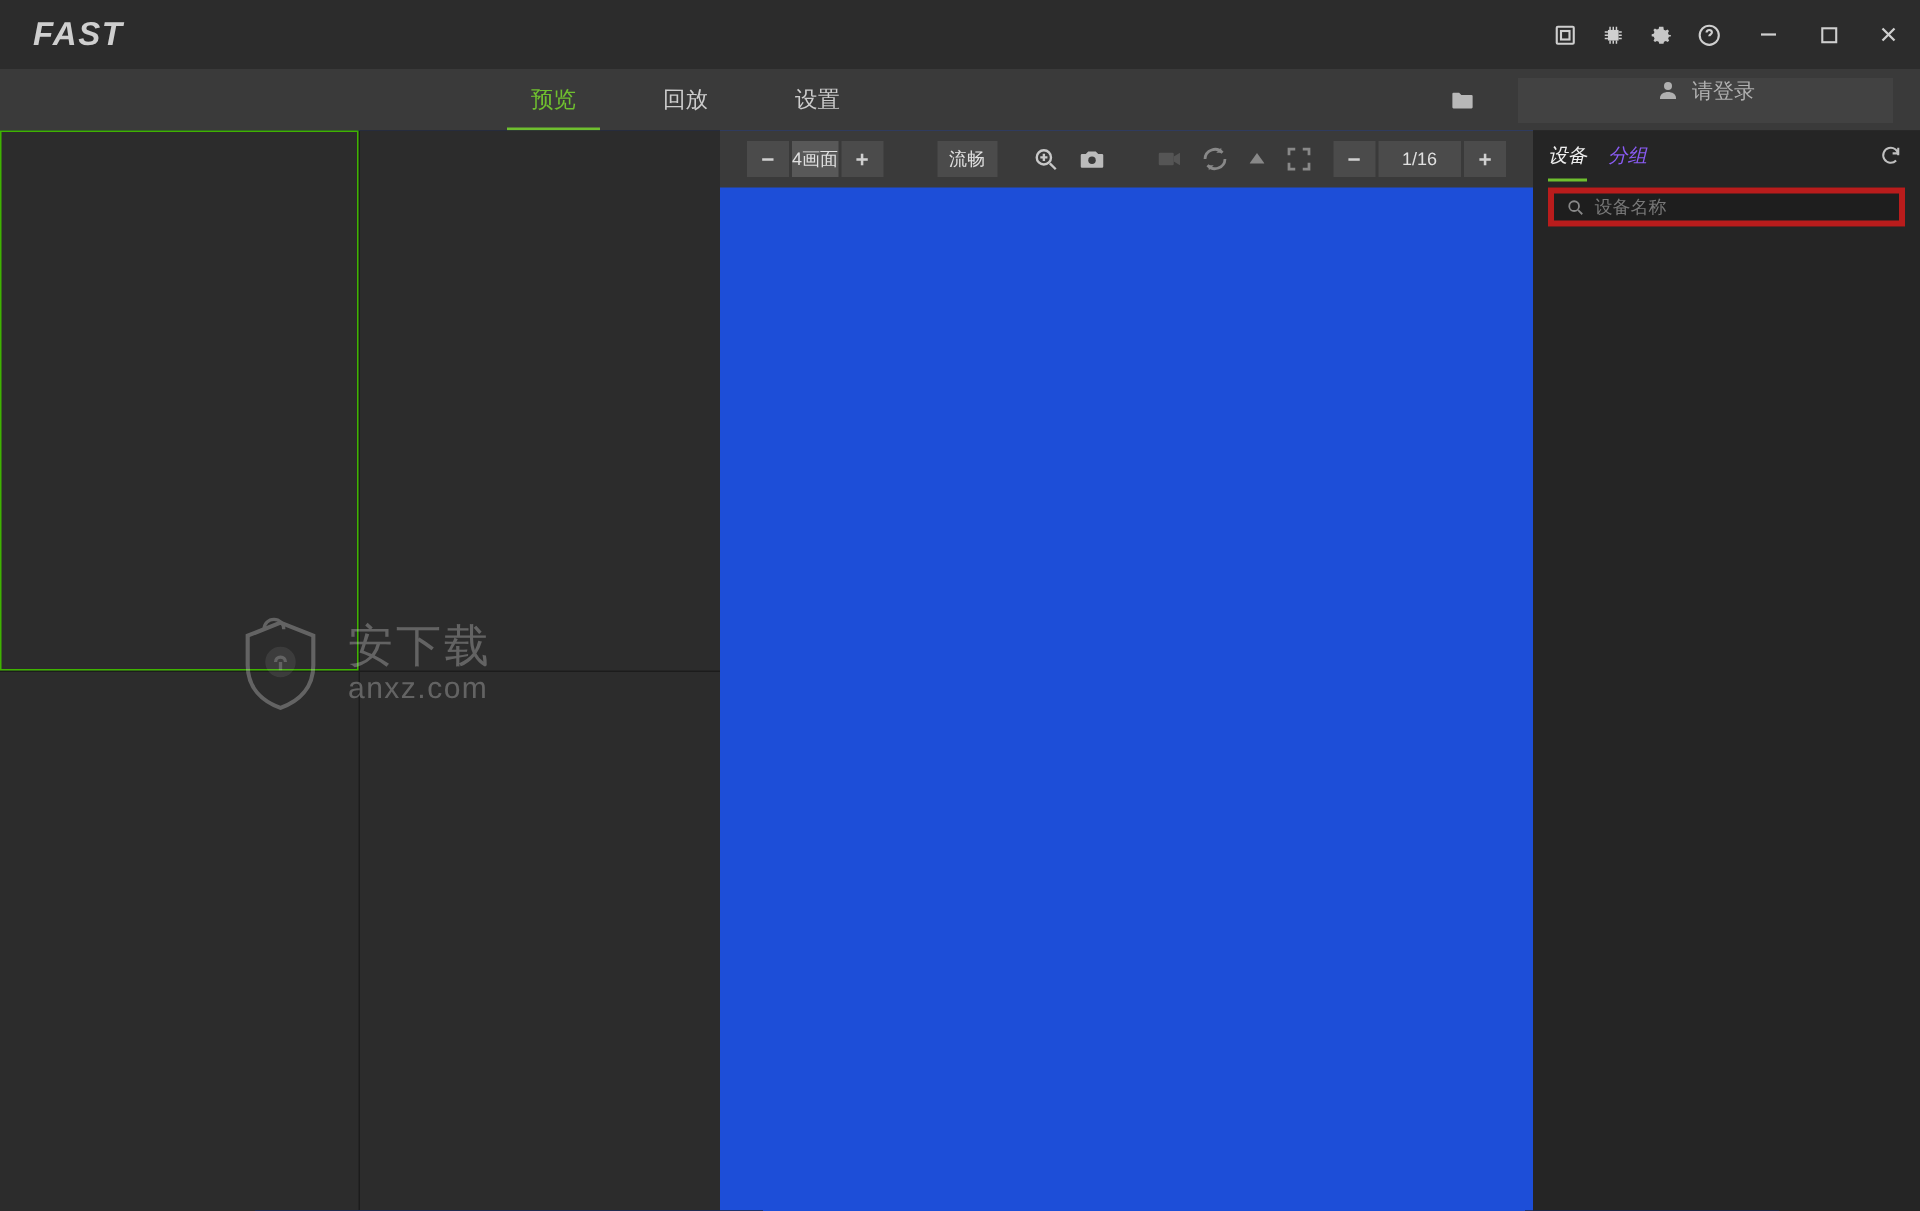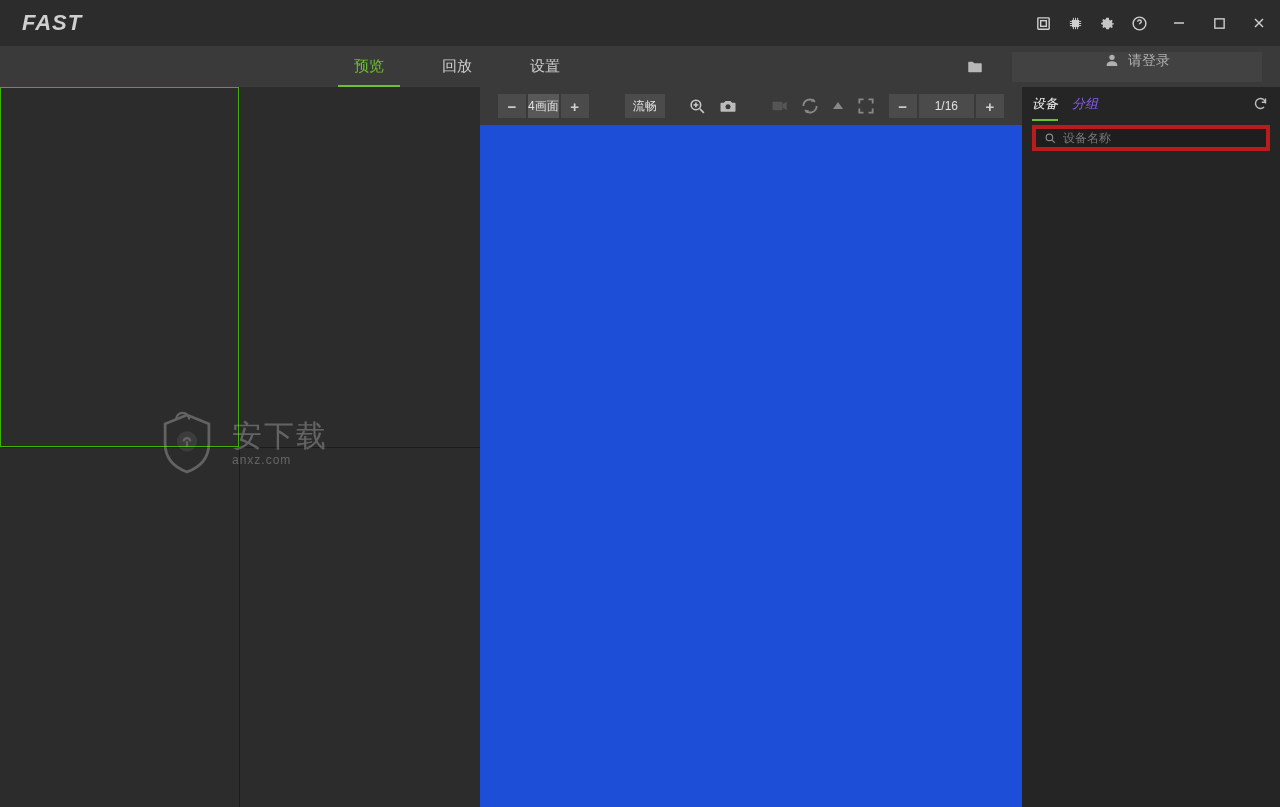--- a/index.html
+++ b/index.html
@@ -28,21 +28,21 @@
   
   .main { display:flex; height:calc(807px - 46px - 41px); }
   .video-area { flex:1; display:flex; background:#1d4ed8; }
   .grid { flex:1; display:grid; grid-template-columns:1fr 1fr; grid-template-rows:1fr 1fr; gap:1px; background:#1c1c1c; position:relative; }
   .cell { background:#2c2c2c; }
   .cell.selected { border:1px solid #3fb300; background:#2c2c2c; }
   .watermark { position:absolute; top:50%; left:50%; transform:translate(-50%,-55%); opacity:0.32; display:flex; align-items:center; gap:10px; pointer-events:none; }
   .wm-shield { width:70px; height:70px; }
   .wm-text { display:flex; flex-direction:column; color:#d8d8d8; }
   .wm-text .cn { font-size:30px; font-weight:400; letter-spacing:2px; line-height:1; }
-  .wm-text .en { font-size:12px; letter-spacing:1px; margin-top:2px; }
+  .wm-text .en { font-size:20px; letter-spacing:1px; margin-top:2px; }
 
   
   .bottombar { height:38px; background:#3a3a3a; display:flex; align-items:center; padding:0 18px; gap:8px; }
   .bb-btn { width:28px; height:24px; background:#4b4b4b; display:flex; align-items:center; justify-content:center; color:#d0d0d0; cursor:pointer; font-size:15px; font-weight:bold; }
   .bb-label { height:24px; padding:0 0; background:#585858; display:flex; align-items:center; font-size:12px; color:#e0e0e0; }
   .bb-group { display:flex; gap:2px; }
   .bb-stream { height:24px; padding:0 8px; background:#4b4b4b; display:flex; align-items:center; font-size:12px; color:#e0e0e0; cursor:pointer; margin-left:28px; }
   .bb-zoom { width:22px; height:24px; display:flex; align-items:center; justify-content:center; color:#c8c8c8; cursor:pointer; margin-left:14px; }
   .bb-center { flex:1; display:flex; align-items:center; justify-content:center; gap:30px; }
   .bb-cam { width:22px; height:22px; display:flex; align-items:center; justify-content:center; color:#bbb; cursor:pointer; }

